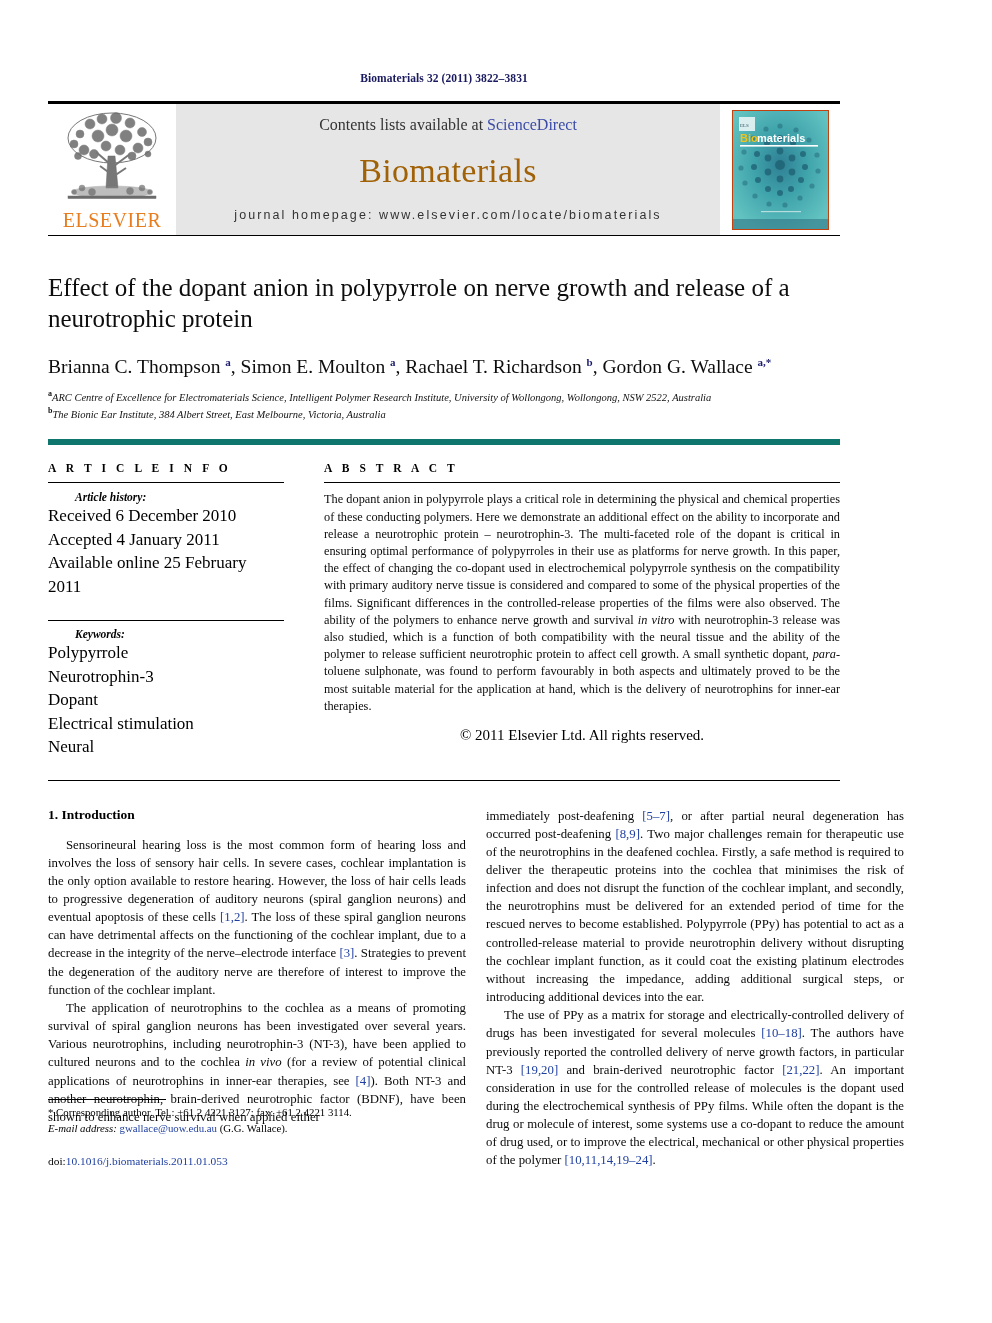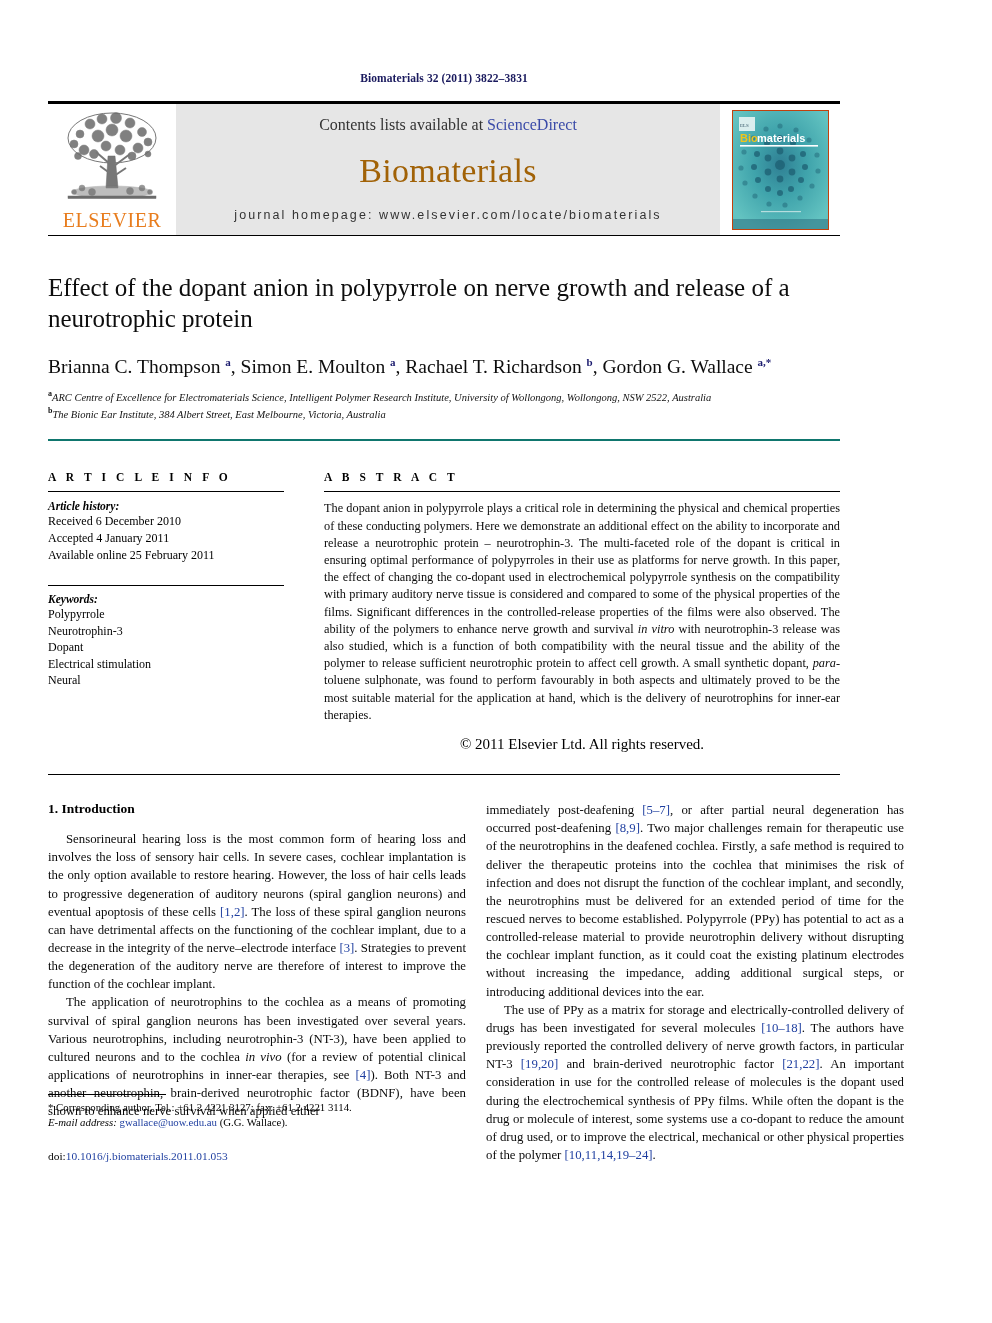--- a/index.html
+++ b/index.html
@@ -144,43 +144,44 @@
   .affiliations sup {
     font-style: normal;
     font-weight: bold;
     font-size: 8px;
     vertical-align: super;
   }
 
   
   .info-abstract {
     margin-top: 18px;
-    border-top: 2px solid #0f766e;
-    padding-top: 30px;
+    border-top: 6px solid #0f766e;
+    padding-top: 17px;
     display: flex;
     gap: 40px;
   }
   .col-info { width: 236px; flex: 0 0 236px; }
   .col-abstract { flex: 1 1 auto; }
   .section-kicker {
     font-family: "Liberation Serif", serif;
     font-weight: bold;
     font-size: 11.5px;
     letter-spacing: 3.6px;
     color: #000;
     margin-bottom: 8px;
   }
   .kicker-rule { border-top: 1.6px solid #000; margin-bottom: 8px; }
   .info-head {
     font-style: italic;
     font-weight: bold;
     font-size: 11.5px;
     margin-bottom: 1px;
-  }
-  .info-line { font-size: 12px; line-height: 1.38; }
+    margin-left: 27px;
+  }
+  .info-line { font-size: 17px; line-height: 1.38; }
   .keywords-block { margin-top: 22px; }
   .keywords-rule { border-top: 1.4px solid #000; margin-bottom: 7px; }
   .abstract-body {
     font-size: 12.3px;
     line-height: 1.40;
     text-align: justify;
     color: #0a0a0a;
   }
   .abstract-body em { font-style: italic; }
   .copyright-line {

